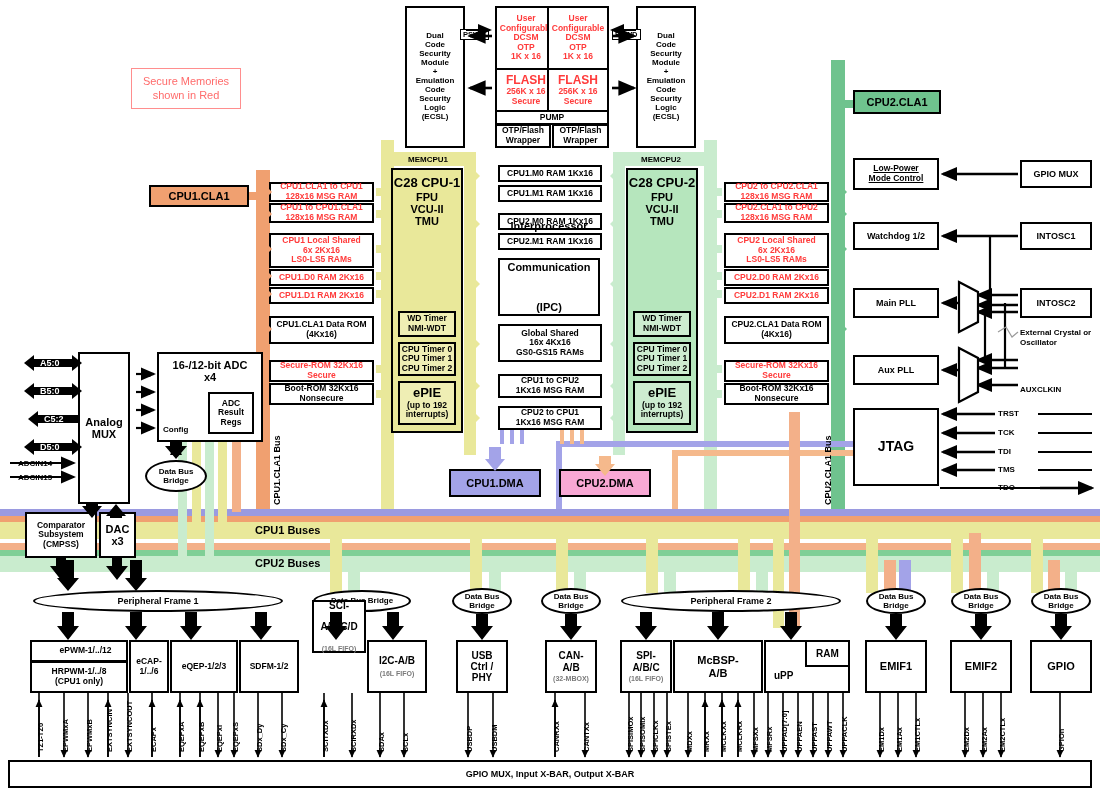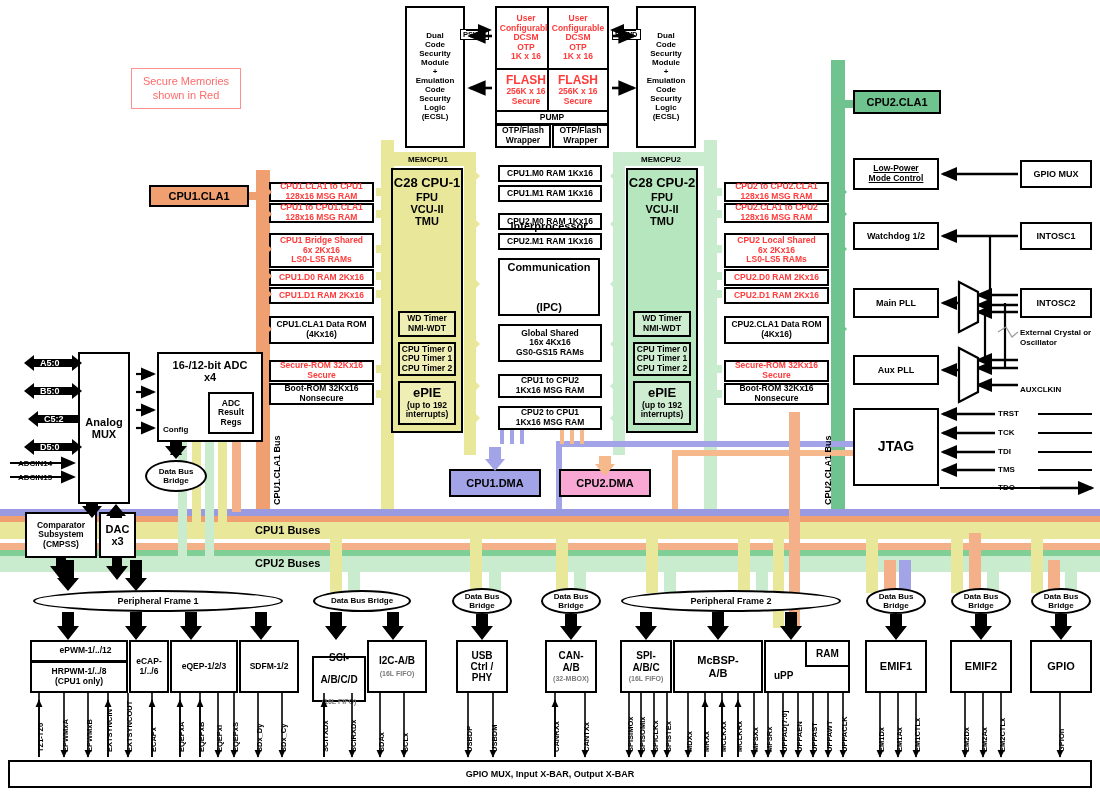--- a/index.html
+++ b/index.html
@@ -195,21 +195,21 @@
 
   <div class="bx" style="left:269px;top:182px;width:105px;height:20px;">
     <span class="red">CPU1.CLA1 to CPU1</span>
     <span class="red">128x16 MSG RAM</span>
   </div>
   <div class="bx" style="left:269px;top:203px;width:105px;height:20px;">
     <span class="red">CPU1 to CPU1.CLA1</span>
     <span class="red">128x16 MSG RAM</span>
   </div>
   <div class="bx" style="left:269px;top:233px;width:105px;height:35px;">
-    <span class="red">CPU1 Bridge Shared</span>
+    <span class="red">CPU1 Local Shared</span>
     <span class="red">6x 2Kx16</span>
     <span class="red">LS0-LS5 RAMs</span>
   </div>
   <div class="bx" style="left:269px;top:269px;width:105px;height:17px;">
     <span class="red">CPU1.D0 RAM 2Kx16</span>
   </div>
   <div class="bx" style="left:269px;top:287px;width:105px;height:17px;">
     <span class="red">CPU1.D1 RAM 2Kx16</span>
   </div>
   <div class="bx" style="left:269px;top:316px;width:105px;height:28px;">
@@ -460,21 +460,21 @@
     <span>eCAP-</span>
     <span>1/../6</span>
   </div>
   <div class="bx" style="left:170px;top:640px;width:68px;height:53px;">
     <span>eQEP-1/2/3</span>
   </div>
   <div class="bx" style="left:239px;top:640px;width:60px;height:53px;">
     <span>SDFM-1/2</span>
   </div>
 
-  <div class="bx" style="left:312px;top:656px;width:54px;height:46px;gap:10px;">
+  <div class="bx" style="left:312px;top:600px;width:54px;height:53px;gap:10px;">
     <span style="font-size:10px;">SCI-</span>
     <span style="font-size:10px;">A/B/C/D</span>
     <span class="gray" style="font-size:7px;margin-top:3px;">(16L FIFO)</span>
   </div>
   <div class="bx" style="left:367px;top:640px;width:60px;height:53px;">
     <span style="font-size:10px;">I2C-A/B</span>
     <span class="gray" style="font-size:7px;margin-top:3px;">(16L FIFO)</span>
   </div>
   <div class="bx" style="left:456px;top:640px;width:52px;height:53px;">
     <span style="font-size:10px;">USB</span>

